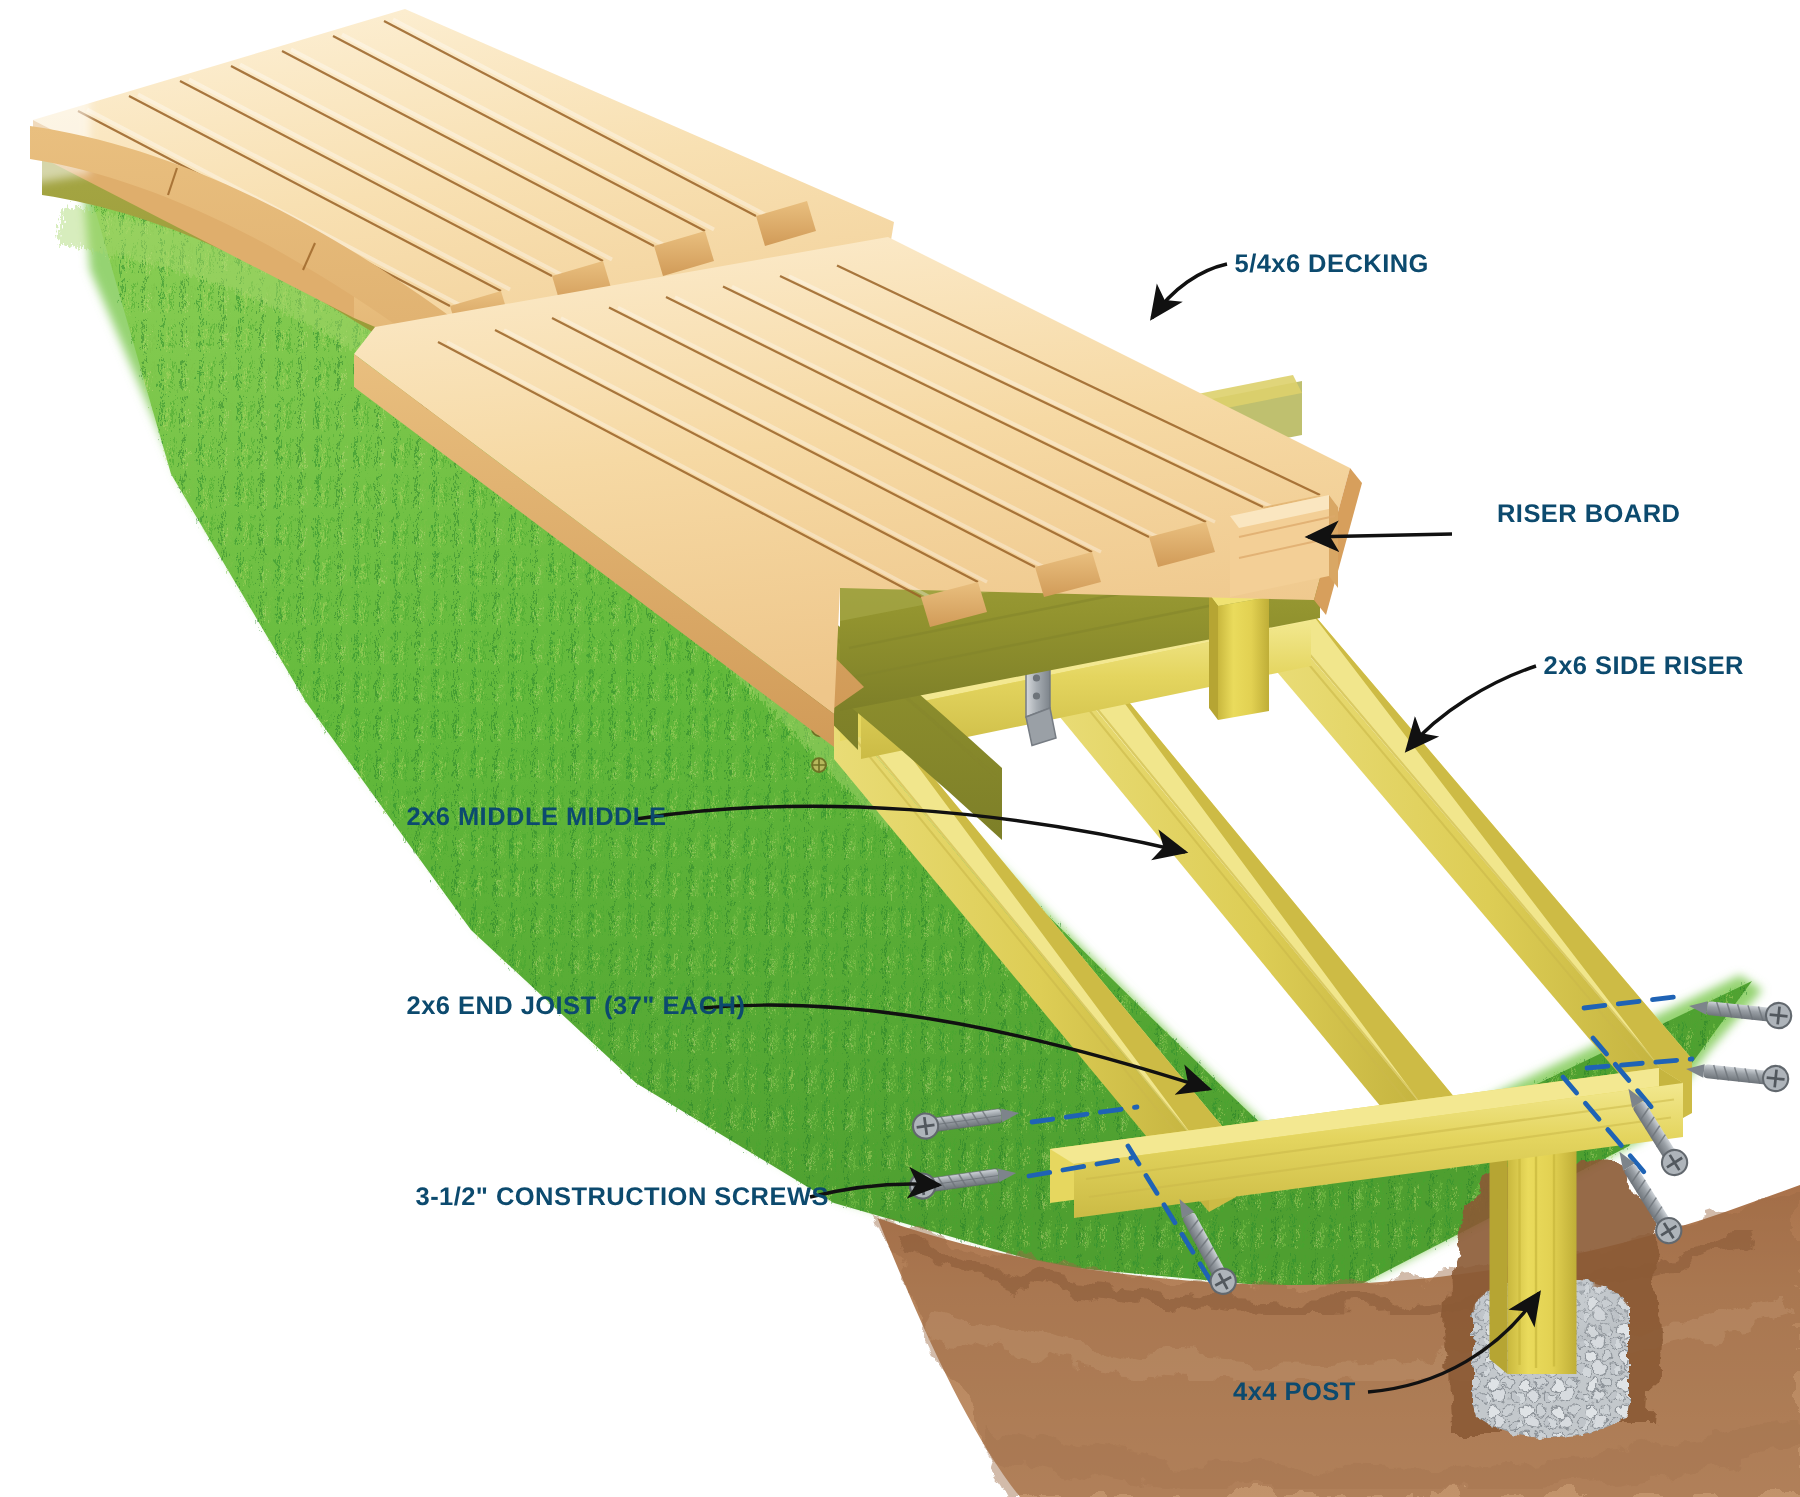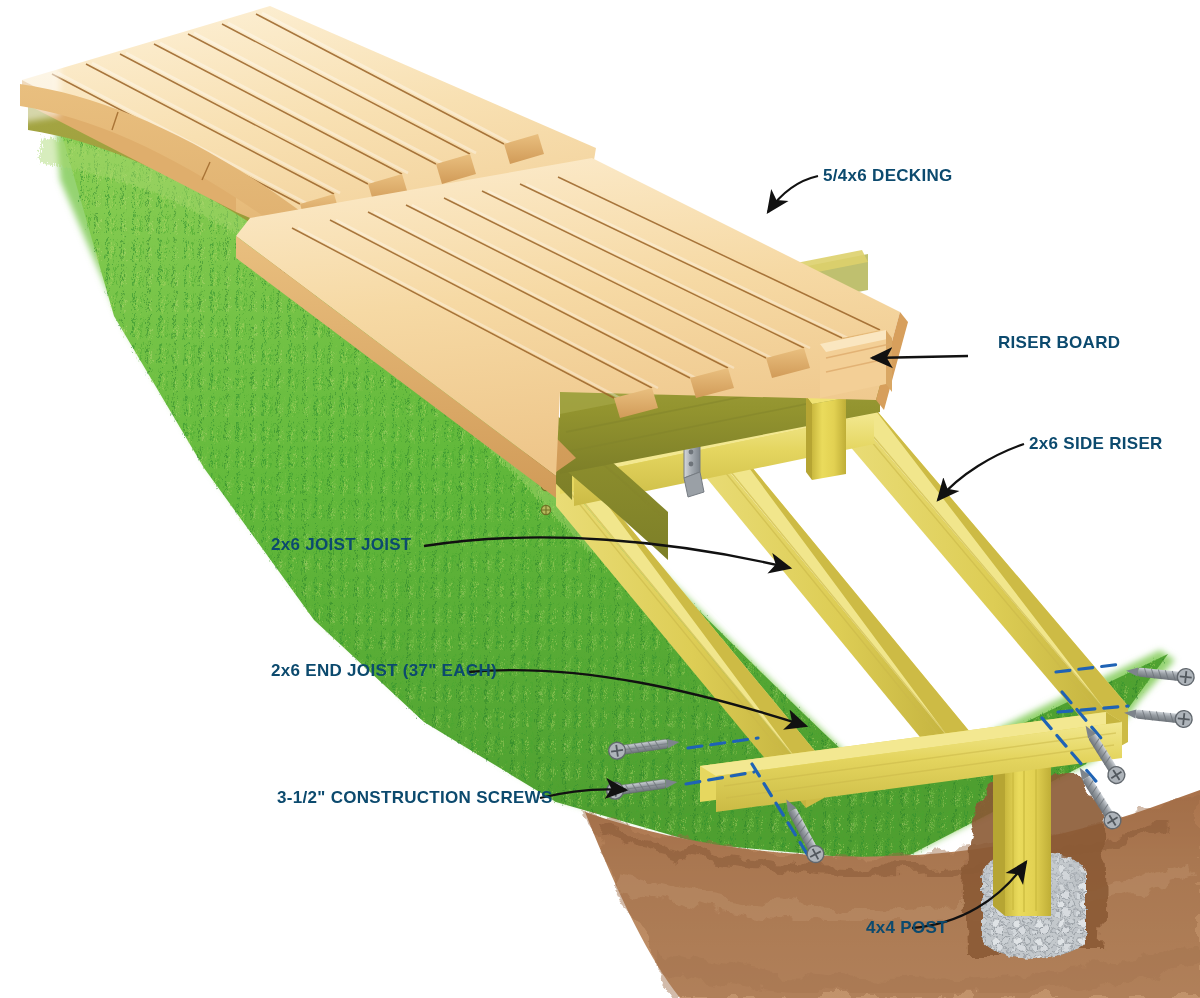--- a/index.html
+++ b/index.html
@@ -18,21 +18,21 @@
     color:#0c4a6e;
     white-space:nowrap;
     line-height:1;
   }
   #lbl-decking{left:823px;top:167px;}
   #lbl-riser{left:975px;top:334px;margin-left:23px;}
   #lbl-side{left:1029px;top:435px;}
   #lbl-middle{left:271px;top:536px;}
   #lbl-end{left:271px;top:662px;}
   #lbl-screws{left:277px;top:789px;}
-  #lbl-post{left:866px;top:919px;text-align:right;}
+  #lbl-post{left:822px;top:919px;text-align:right;}
 </style>
 </head>
 <body>
 
 <div id="stage">
 <svg viewBox="0 0 1200 998" xmlns="http://www.w3.org/2000/svg">
   <defs>
     <linearGradient id="gDeckTop" x1="0" y1="0" x2="0.25" y2="1">
       <stop offset="0%" stop-color="#fdf1d8"></stop>
       <stop offset="45%" stop-color="#f8e0b2"></stop>
@@ -506,16 +506,16 @@
     <path d="M540,798 C572,790 600,788 626,790" marker-end="url(#arrowHead)"></path>
     <path d="M912,928 C960,924 1000,900 1026,862" marker-end="url(#arrowHead)"></path>
   </g>
   </g>
 </svg>
 </div>
 
 <div class="lbl" id="lbl-decking">5/4x6 DECKING</div>
 <div class="lbl" id="lbl-riser">RISER BOARD</div>
 <div class="lbl" id="lbl-side">2x6 SIDE RISER</div>
-<div class="lbl" id="lbl-middle">2x6 JOIST JOIST</div>
+<div class="lbl" id="lbl-middle">2x6 MIDDLE MIDDLE</div>
 <div class="lbl" id="lbl-end">2x6 END JOIST (37" EACH)</div>
 <div class="lbl" id="lbl-screws">3-1/2" CONSTRUCTION SCREWS</div>
 <div class="lbl" id="lbl-post">4x4 POST</div>
 
 </body></html>

